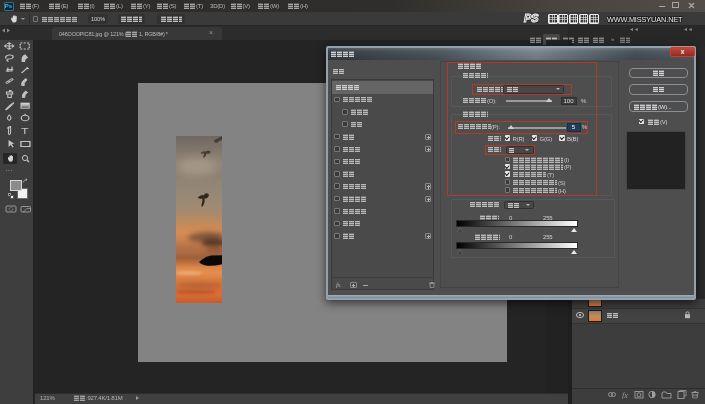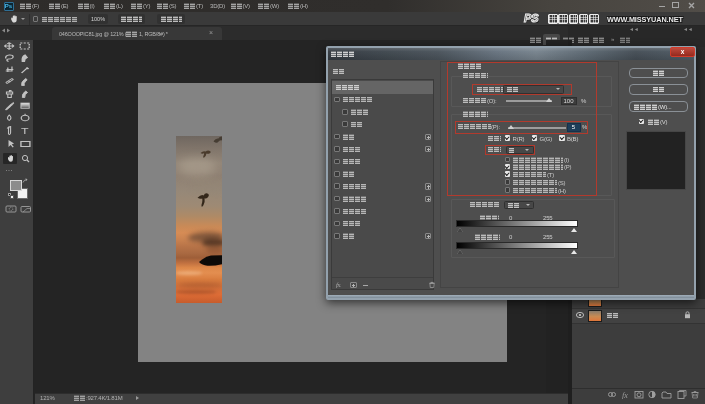--- a/index.html
+++ b/index.html
@@ -66,21 +66,21 @@
 <div class="zh" style="left:160.5px;top:16px;width:21px;color:#d5d5d5"></div>
 
 <div class="ab" style="left:524px;top:13px;width:23px;height:11px;color:#4a4a4a;font-size:11px;line-height:11px;font-weight:bold;font-style:italic;-webkit-text-stroke:1px #ececec;text-shadow:1px 1px 0 #1a1a1a">PS</div>
 <div class="ab wmk" style="left:548px;top:14px">
     <div style="width: 9.5px; height: 10px; border: 1.1px solid rgb(236, 236, 236); box-sizing: border-box; background: repeating-linear-gradient(90deg, rgba(255, 255, 255, 0.6) 0px, rgba(255, 255, 255, 0.6) 1px, transparent 1px, transparent 2.7px), repeating-linear-gradient(0deg, rgba(255, 255, 255, 0.55) 0px, rgba(255, 255, 255, 0.55) 1px, transparent 1px, transparent 2.6px); filter: drop-shadow(rgb(22, 22, 22) 0.7px 0.7px 0px); border-radius: 1px;"></div>
     <div style="width: 9.5px; height: 10px; border: 1.1px solid rgb(236, 236, 236); box-sizing: border-box; background: repeating-linear-gradient(90deg, rgba(255, 255, 255, 0.6) 0px, rgba(255, 255, 255, 0.6) 1px, transparent 1px, transparent 2.7px), repeating-linear-gradient(0deg, rgba(255, 255, 255, 0.55) 0px, rgba(255, 255, 255, 0.55) 1px, transparent 1px, transparent 2.6px); filter: drop-shadow(rgb(22, 22, 22) 0.7px 0.7px 0px); border-radius: 1px;"></div>
     <div style="width: 9.5px; height: 10px; border: 1.1px solid rgb(236, 236, 236); box-sizing: border-box; background: repeating-linear-gradient(90deg, rgba(255, 255, 255, 0.6) 0px, rgba(255, 255, 255, 0.6) 1px, transparent 1px, transparent 2.7px), repeating-linear-gradient(0deg, rgba(255, 255, 255, 0.55) 0px, rgba(255, 255, 255, 0.55) 1px, transparent 1px, transparent 2.6px); filter: drop-shadow(rgb(22, 22, 22) 0.7px 0.7px 0px); border-radius: 1px;"></div>
     <div style="width: 9.5px; height: 10px; border: 1.1px solid rgb(236, 236, 236); box-sizing: border-box; background: repeating-linear-gradient(90deg, rgba(255, 255, 255, 0.6) 0px, rgba(255, 255, 255, 0.6) 1px, transparent 1px, transparent 2.7px), repeating-linear-gradient(0deg, rgba(255, 255, 255, 0.55) 0px, rgba(255, 255, 255, 0.55) 1px, transparent 1px, transparent 2.6px); filter: drop-shadow(rgb(22, 22, 22) 0.7px 0.7px 0px); border-radius: 1px;"></div>
     <div style="width: 9.5px; height: 10px; border: 1.1px solid rgb(236, 236, 236); box-sizing: border-box; background: repeating-linear-gradient(90deg, rgba(255, 255, 255, 0.6) 0px, rgba(255, 255, 255, 0.6) 1px, transparent 1px, transparent 2.7px), repeating-linear-gradient(0deg, rgba(255, 255, 255, 0.55) 0px, rgba(255, 255, 255, 0.55) 1px, transparent 1px, transparent 2.6px); filter: drop-shadow(rgb(22, 22, 22) 0.7px 0.7px 0px); border-radius: 1px;"></div>
   </div>
-<div class="t" style="left:607px;top:16.5px;font-size:7.3px;font-weight:bold;color:#e8e8e8;letter-spacing:-.1px;text-shadow:1px 1px 0 #161616,-.6px -.6px 0 #161616,1px -.6px 0 #161616,-.6px 1px 0 #161616">WWW.MISSYUAN.NET</div>
+<div class="t" style="left:607px;top:16.5px;font-size:7.3px;font-weight:normal;color:#e8e8e8;letter-spacing:-.1px;text-shadow:1px 1px 0 #161616,-.6px -.6px 0 #161616,1px -.6px 0 #161616,-.6px 1px 0 #161616">WWW.MISSYUAN.NET</div>
 
 <div class="ab" style="left:0;top:26px;width:705px;height:14px;background:#2c2c2c"></div>
 <svg class="ab" style="left:2px;top:27.5px" width="8" height="5">
     <path d="M0 2.5 L3 0.5 L3 4.5 Z M8 2.5 L5 0.5 L5 4.5 Z" fill="#8a8a8a"></path>
   </svg>
 <div class="ab" style="left:52px;top:27px;width:170px;height:13px;background:#383838;border-radius:3px 3px 0 0"></div>
 <div class="t" style="left:59px;top:31px;font-size:5.5px;color:#b9b9b9">046OOOPIC81.jpg @ 121% (</div>
 <div class="zh" style="left:126px;top:31px;width:11px;height:5.5px;color:#b9b9b9"></div>
 <div class="t" style="left:139px;top:31px;font-size:5.5px;color:#b9b9b9">1, RGB/8#) *</div>
 <div class="t" style="left:209px;top:30px;font-size:7px;color:#999">×</div>

